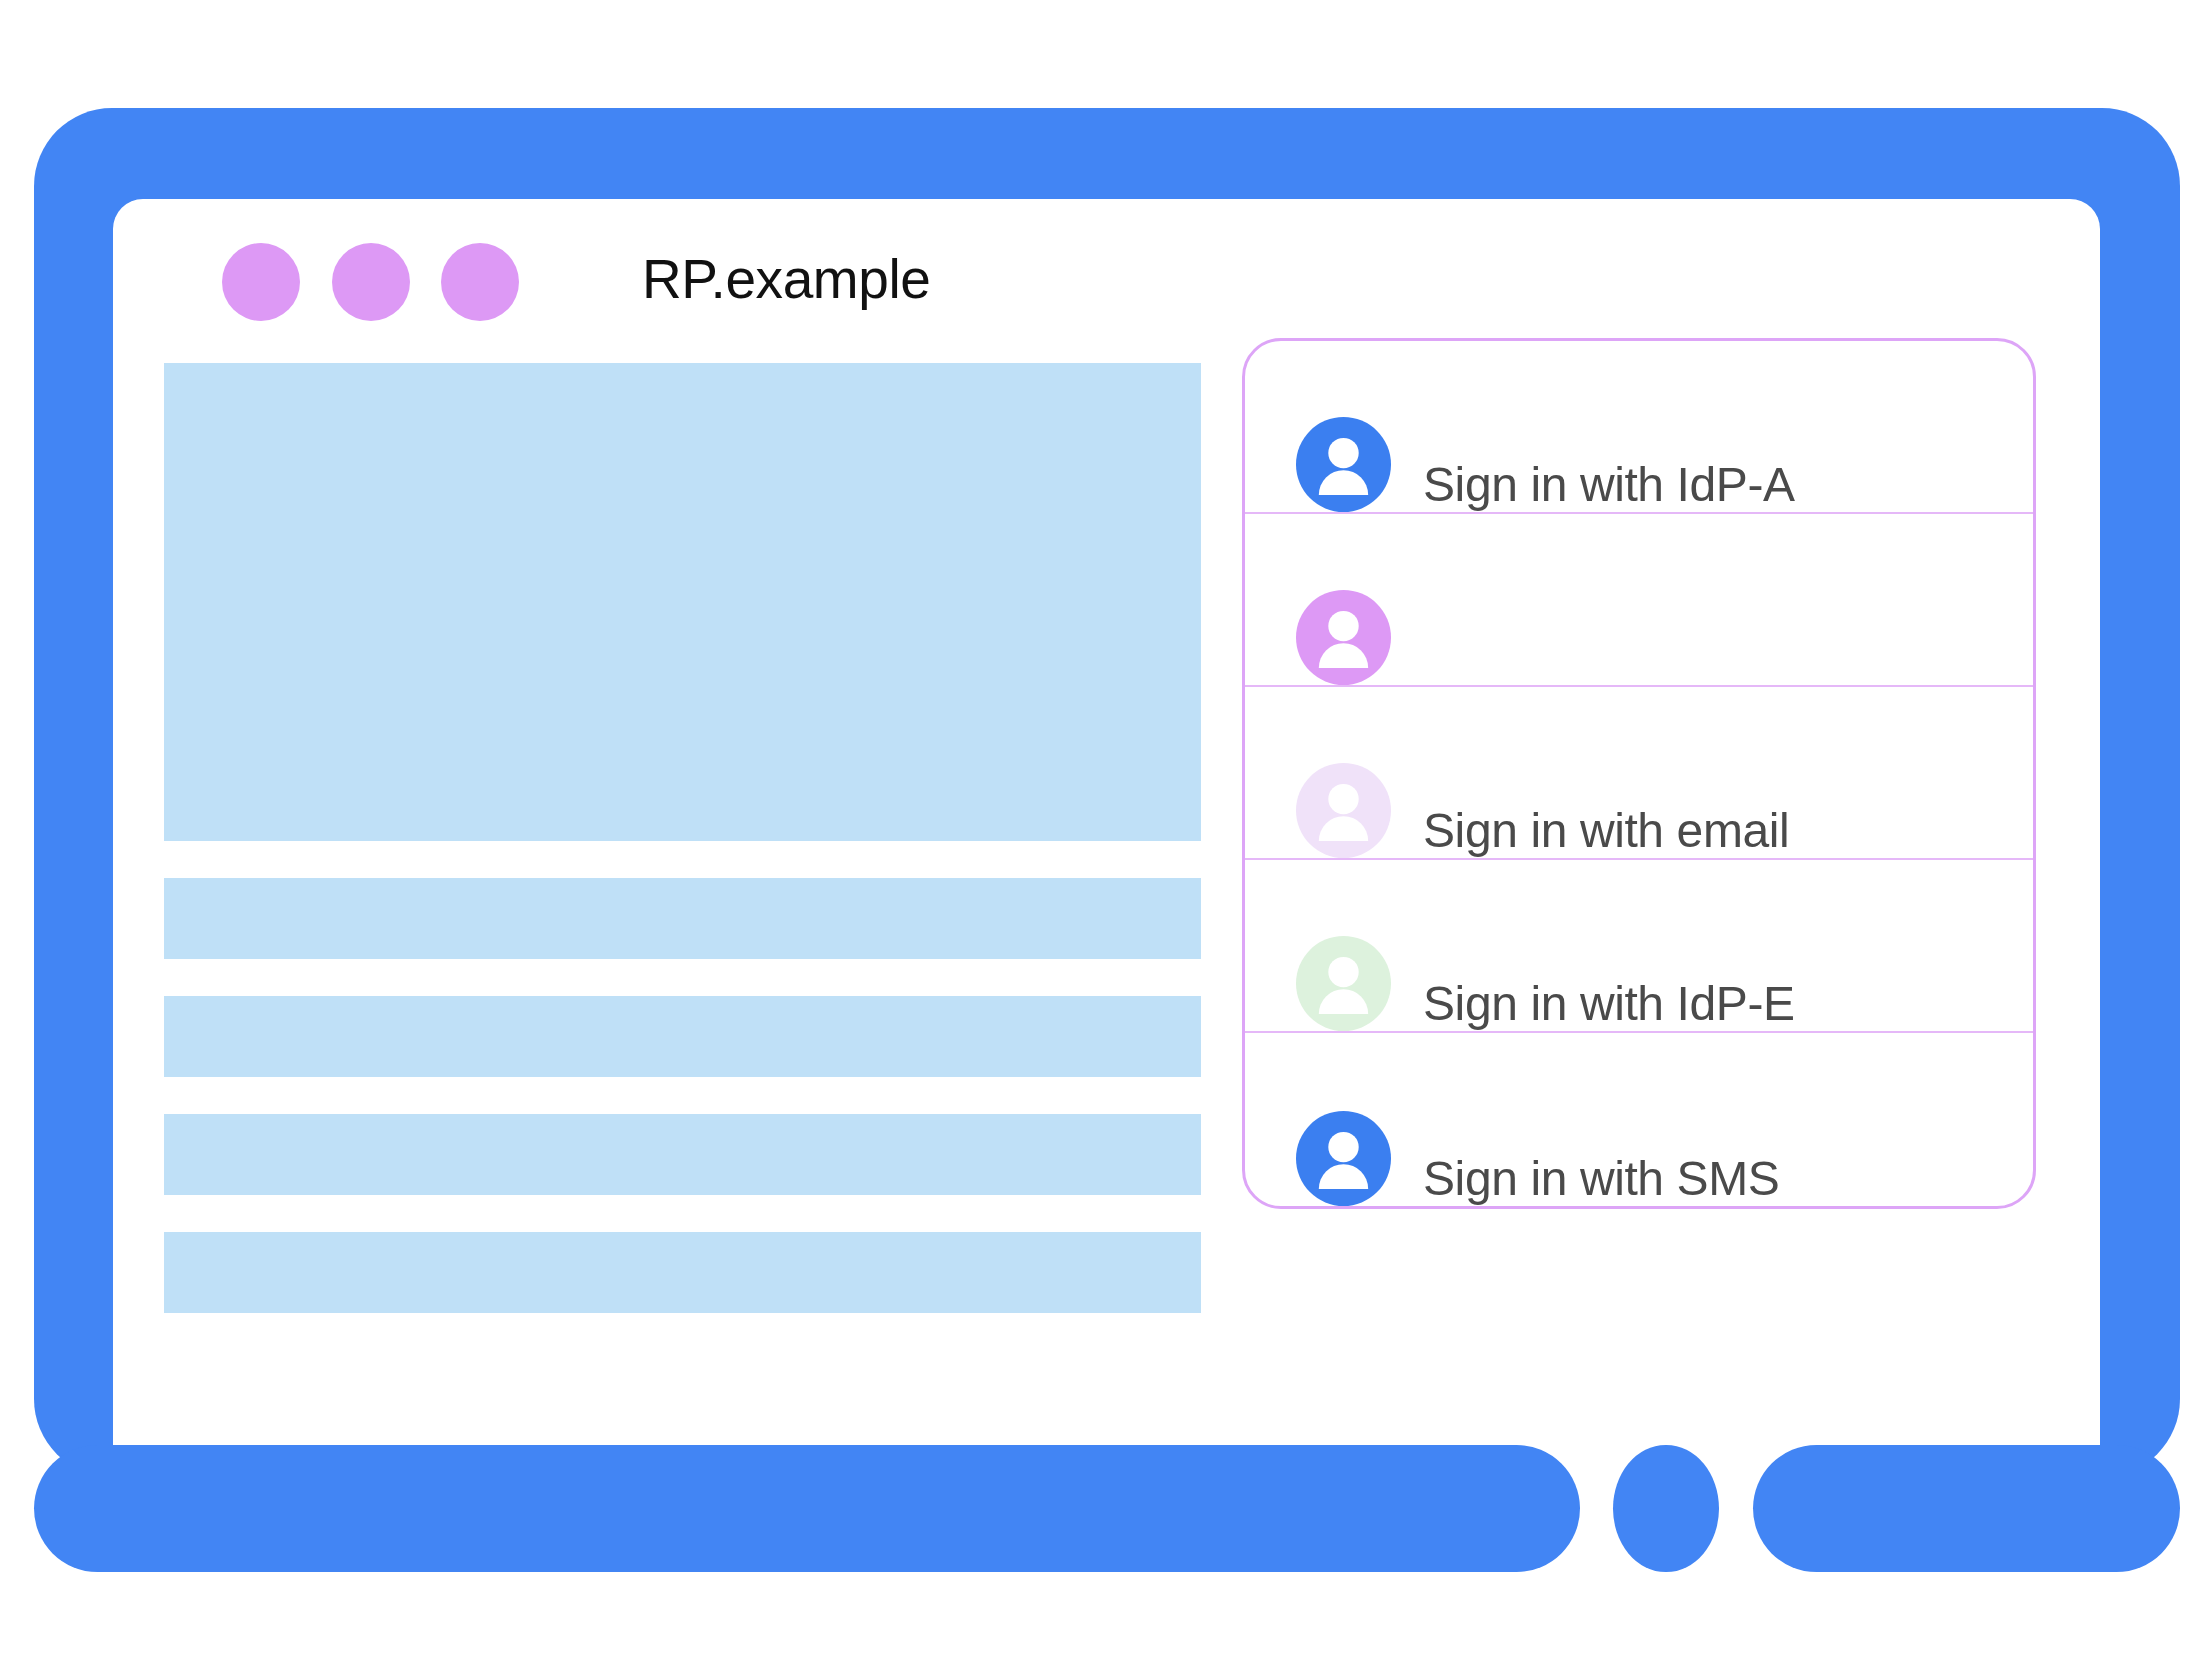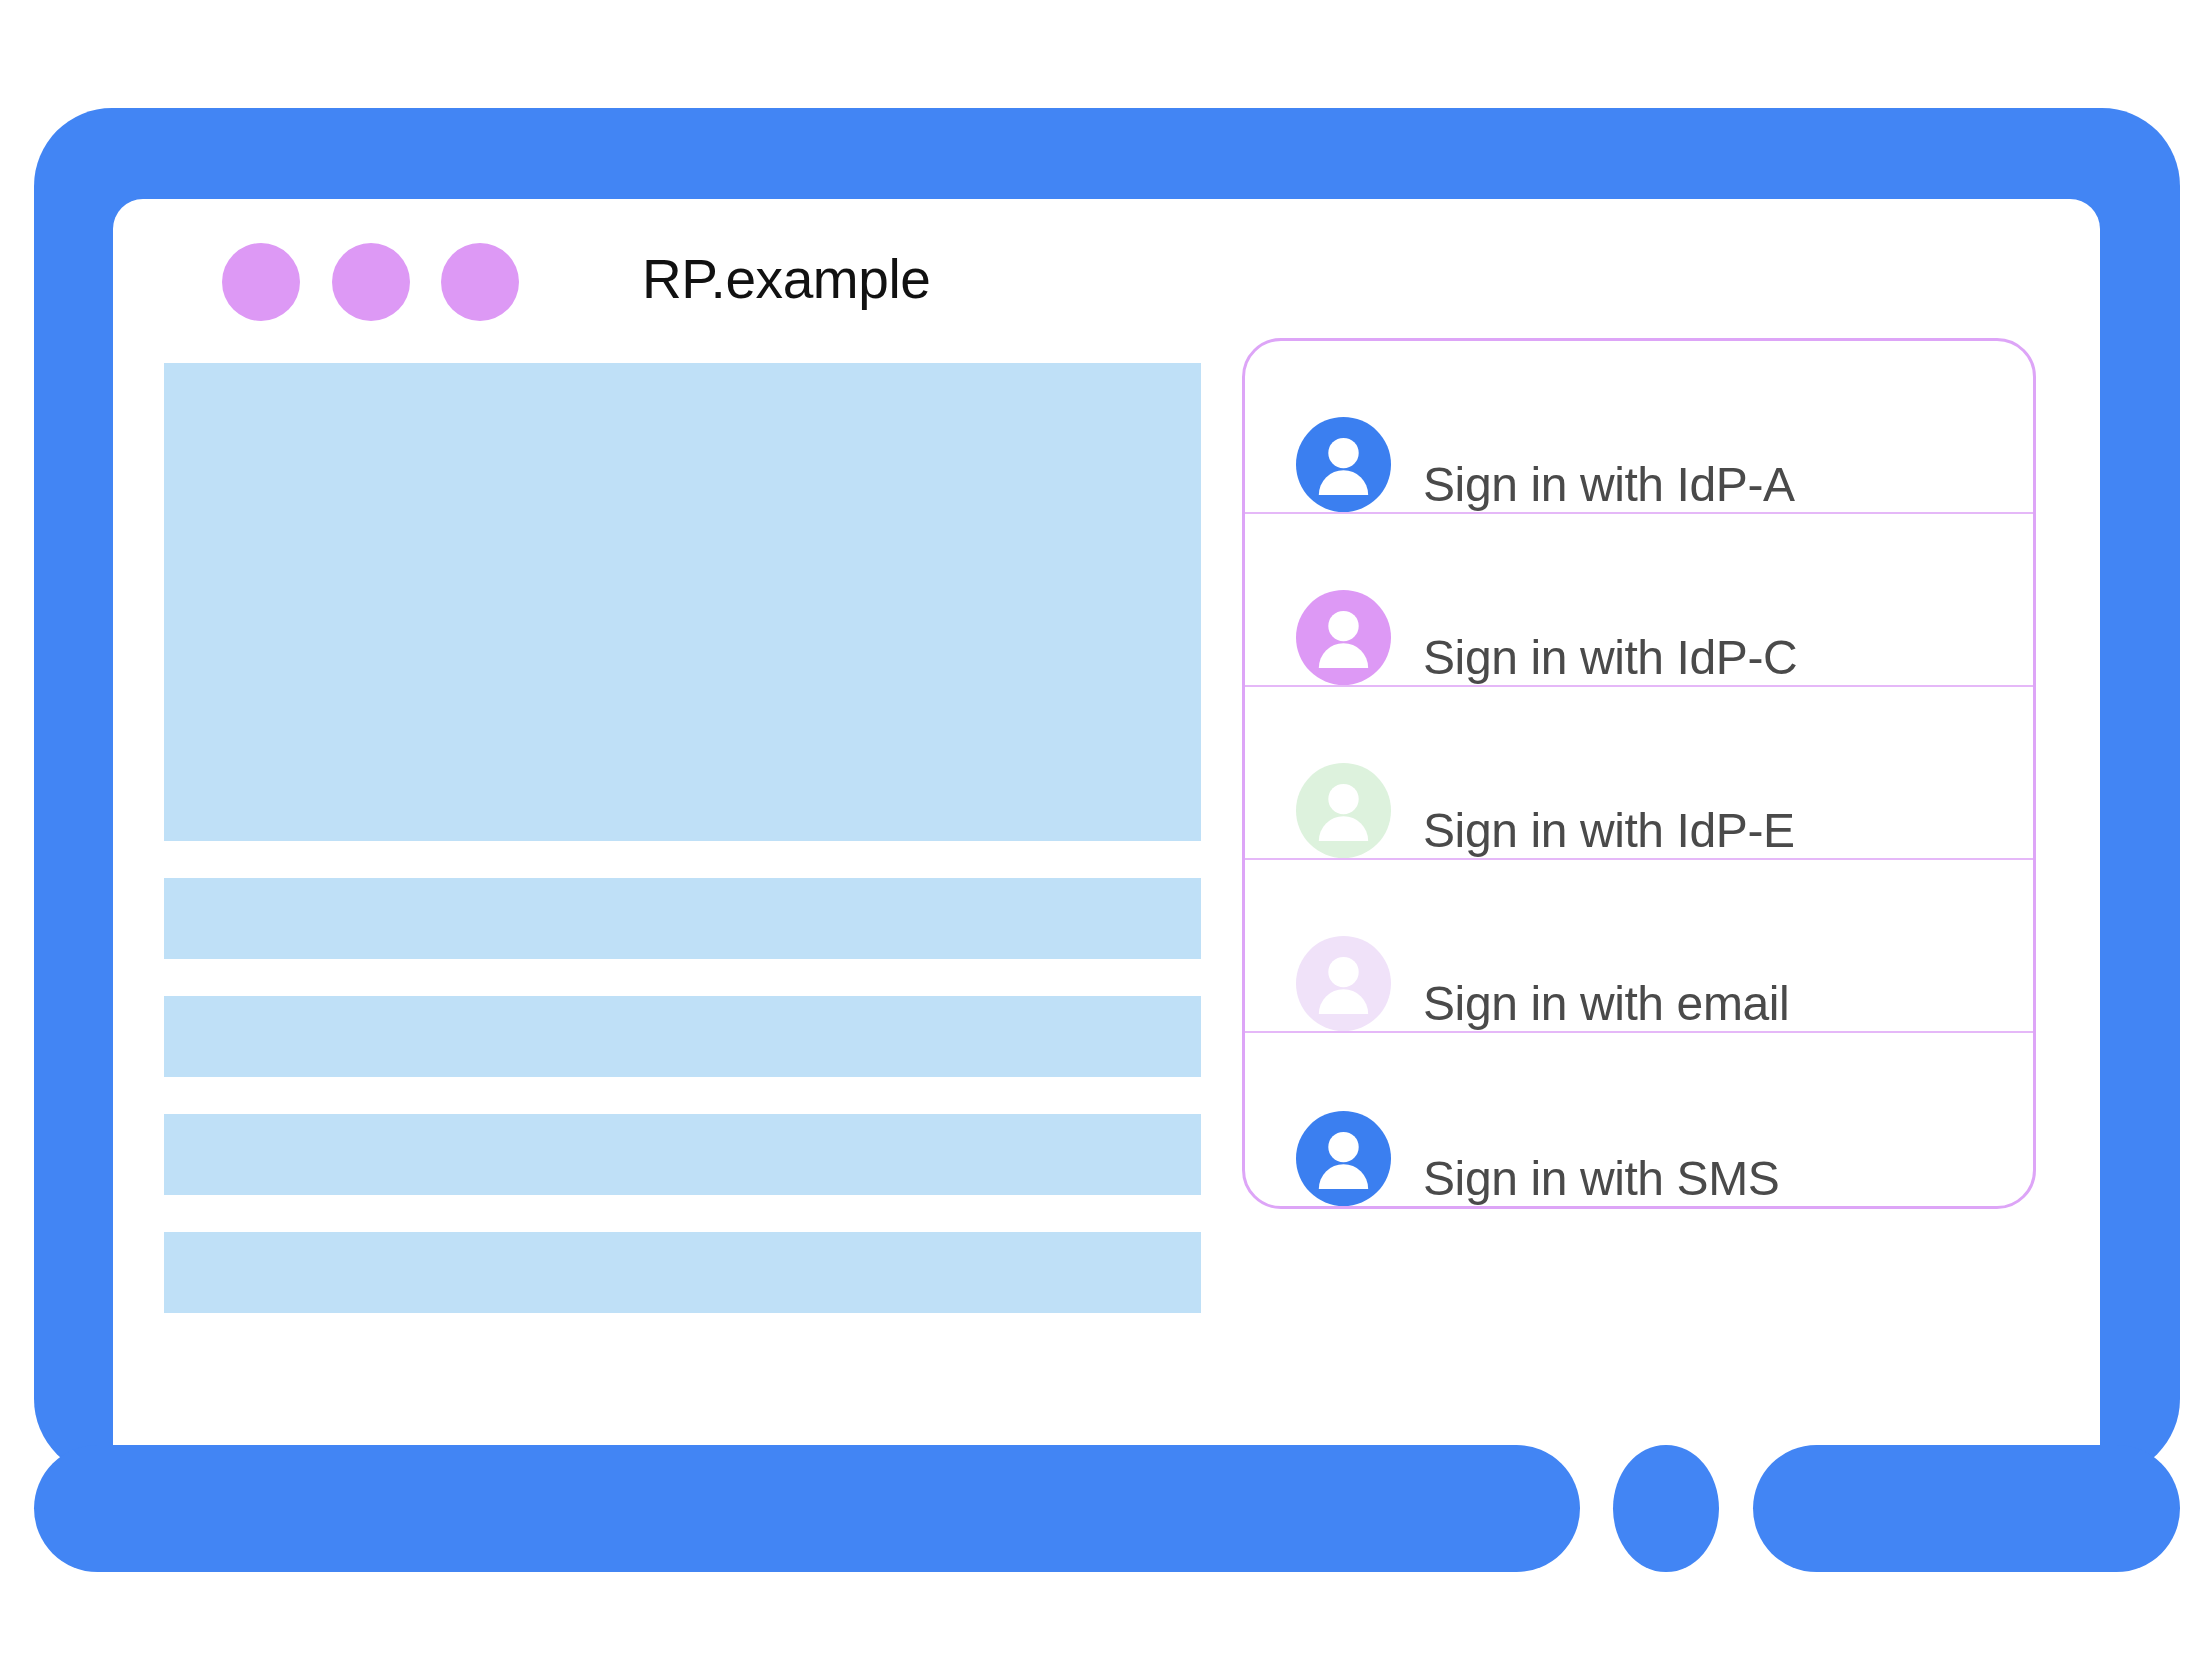--- a/index.html
+++ b/index.html
@@ -207,44 +207,43 @@
 
 
       <div class="signin-item">
         <span class="avatar">
           <svg viewBox="0 0 100 100">
               <circle cx="50" cy="50" r="50" fill="#dd99f5"></circle>
               <circle cx="50" cy="38" r="16" fill="#ffffff"></circle>
               <path d="M24 82a26 26 0 0 1 52 0z" fill="#ffffff"></path>
             </svg>
         </span>
-        <span class="signin-label">Sign in with IdP-C</span>
-      </div>
-
+      </div>
+
+
+      <div class="signin-item">
+        <span class="avatar">
+          <svg viewBox="0 0 100 100">
+              <circle cx="50" cy="50" r="50" fill="#f0e2f9"></circle>
+              <circle cx="50" cy="38" r="16" fill="#ffffff"></circle>
+              <path d="M24 82a26 26 0 0 1 52 0z" fill="#ffffff"></path>
+            </svg>
+        </span>
+        <span class="signin-label">Sign in with email</span>
+      </div>
 
       <div class="signin-item">
         <span class="avatar">
           <svg viewBox="0 0 100 100">
               <circle cx="50" cy="50" r="50" fill="#ddf2dd"></circle>
               <circle cx="50" cy="38" r="16" fill="#ffffff"></circle>
               <path d="M24 82a26 26 0 0 1 52 0z" fill="#ffffff"></path>
             </svg>
         </span>
         <span class="signin-label">Sign in with IdP-E</span>
-      </div>
-
-      <div class="signin-item">
-        <span class="avatar">
-          <svg viewBox="0 0 100 100">
-              <circle cx="50" cy="50" r="50" fill="#f0e2f9"></circle>
-              <circle cx="50" cy="38" r="16" fill="#ffffff"></circle>
-              <path d="M24 82a26 26 0 0 1 52 0z" fill="#ffffff"></path>
-            </svg>
-        </span>
-        <span class="signin-label">Sign in with email</span>
       </div>
 
       <div class="signin-item">
         <span class="avatar">
           <svg viewBox="0 0 100 100">
               <circle cx="50" cy="50" r="50" fill="#3b7ff0"></circle>
               <circle cx="50" cy="38" r="16" fill="#ffffff"></circle>
               <path d="M24 82a26 26 0 0 1 52 0z" fill="#ffffff"></path>
             </svg>
         </span>

